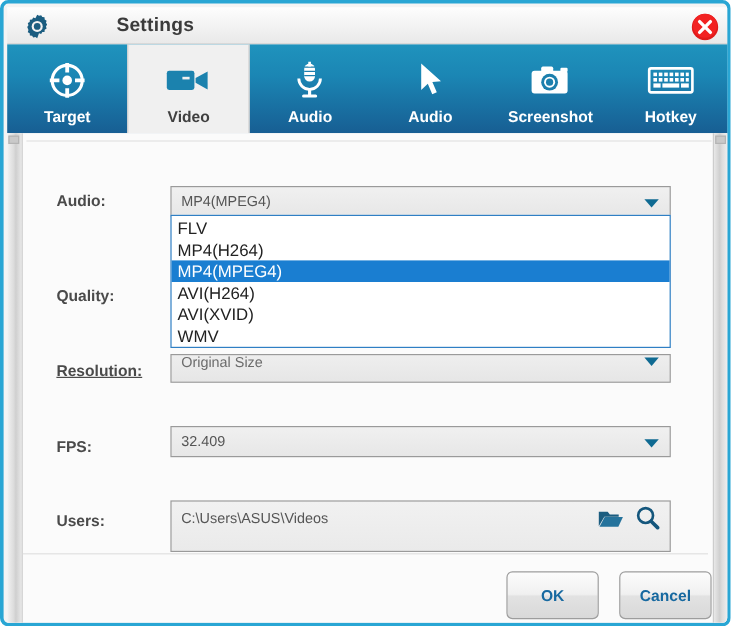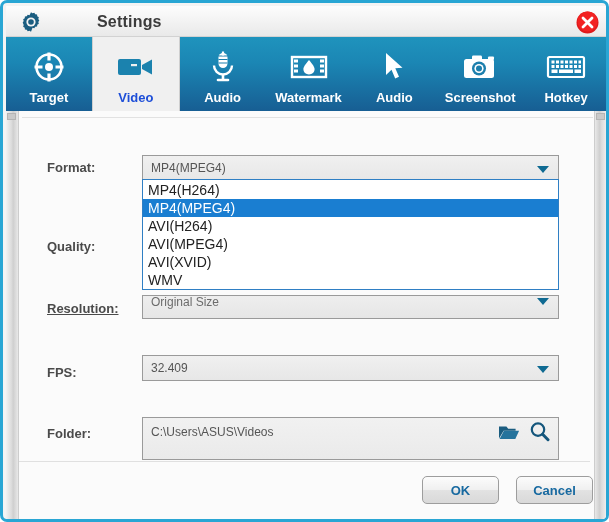--- a/index.html
+++ b/index.html
@@ -99,21 +99,21 @@
     font-size: 13px;
     font-weight: bold;
     color: #ffffff;
     white-space: nowrap;
   }
   .tab.active {
     background: #f0f0f0;
     border-left: 1px solid #cfcfcf;
     border-right: 1px solid #cfcfcf;
   }
-  .tab.active .tab-label { color: #1d4ed8; }
+  .tab.active .tab-label { color: #404040; }
 
   
   .content {
     position: absolute;
     left: 3px; top: 108px;
     width: 603px; height: 408px;
     background: #fbfbfb;
     box-sizing: border-box;
   }
   .content-inner {
@@ -249,21 +249,21 @@
 
   
   .footer-sep {
     position: absolute;
     left: 16px; top: 458px;
     width: 571px; height: 1px;
     background: #e0e0e0;
   }
   .btn {
     position: absolute;
-    width: 77px; height: 28px;
+    width: 77px; height: 40px;
     box-sizing: border-box;
     background: linear-gradient(to bottom, #fcfcfc 0%, #f0f0f0 48%, #e2e2e2 52%, #d9d9d9 100%);
     border: 1px solid #9d9d9d;
     border-radius: 5px;
     font-family: "Liberation Sans", sans-serif;
     font-size: 13px;
     font-weight: bold;
     color: #1769a0;
     cursor: pointer;
   }
@@ -323,35 +323,20 @@
             <path d="M11.5 6 h9 M11.5 9.5 h9 M11.5 13 h9" stroke="#1b7fae" stroke-width="1.1"></path>
             <path d="M7 15.5a9 9 0 0 0 18 0" fill="none" stroke="#ffffff" stroke-width="2.4"></path>
             <path d="M16 24.5v5" stroke="#ffffff" stroke-width="2.6"></path>
             <path d="M11 30h10" stroke="#ffffff" stroke-width="2.6" stroke-linecap="round"></path>
             <path d="M16 1.5v4" stroke="#ffffff" stroke-width="2.2"></path>
           </svg>
         </span>
         <span class="tab-label">Audio</span>
       </div>
 
-      <div class="tab">
-        <span class="tab-icon">
-          <svg width="38" height="28" viewBox="0 0 38 28">
-            <rect x="2" y="4" width="34" height="20" fill="none" stroke="#ffffff" stroke-width="2.4"></rect>
-            <rect x="4" y="6.5" width="4" height="3" fill="#ffffff"></rect>
-            <rect x="4" y="11.5" width="4" height="3" fill="#ffffff"></rect>
-            <rect x="4" y="16.5" width="4" height="3" fill="#ffffff"></rect>
-            <rect x="30" y="6.5" width="4" height="3" fill="#ffffff"></rect>
-            <rect x="30" y="11.5" width="4" height="3" fill="#ffffff"></rect>
-            <rect x="30" y="16.5" width="4" height="3" fill="#ffffff"></rect>
-            <path d="M19 7c3.6 4.4 5.6 6.8 5.6 9.3 0 3.1-2.5 5.2-5.6 5.2s-5.6-2.1-5.6-5.2C13.4 13.8 15.4 11.4 19 7z" fill="#ffffff"></path>
-          </svg>
-        </span>
-        <span class="tab-label">Watermark</span>
-      </div>
 
       <div class="tab">
         <span class="tab-icon">
           <svg width="26" height="32" viewBox="0 0 26 32">
             <path d="M5 2 L5 24 L10.5 18.8 L14.2 27.5 L18 25.8 L14.3 17.3 L21.5 16.8 Z" fill="#ffffff"></path>
           </svg>
         </span>
         <span class="tab-label">Audio</span>
       </div>
 
@@ -403,64 +388,64 @@
       <div class="content-inner"></div>
     </div>
 
     <div class="edge-strip left">
       <div class="strip-nub"></div>
     </div>
     <div class="edge-strip right">
       <div class="strip-nub"></div>
     </div>
 
-    <div class="row-label" style="left:44px; top:157px;">Format:</div>
+    <div class="row-label" style="left:44px; top:157px;">Audio:</div>
     <div class="field" style="left:139px; top:152px; width:417px;">
       <span>MP4(MPEG4)</span>
       <span class="caret"></span>
     </div>
 
     <div class="row-label" style="left:44px; top:236px;">Quality:</div>
 
     <div class="row-label" style="left:44px; top:298px;text-decoration:underline;">Resolution:</div>
     <div class="peek-field">
       <span>Original Size</span>
       <span class="peek-caret"></span>
     </div>
 
     <div class="row-label" style="left:44px; top:362px;">FPS:</div>
     <div class="field" style="left:139px; top:352px; width:417px;">
       <span>32.409</span>
       <span class="caret"></span>
     </div>
 
-    <div class="row-label" style="left:44px; top:423px;">Folder:</div>
+    <div class="row-label" style="left:44px; top:423px;">Users:</div>
     <div class="field text-field" style="left:139px; top:414px; width:417px; height:43px; line-height:28px;">
       <span>C:\Users\ASUS\Videos</span>
       <span class="folder-icons">
         <button class="icon-btn">
           <svg width="22" height="20" viewBox="0 0 22 20">
             <path d="M1 4.5h7.4l1.8 2.2h7.4v2.0H5.6L1 16.5z" fill="#1b5d80"></path>
             <path d="M5.9 8.8h15.2L17.3 17H1.6z" fill="#25739c"></path>
           </svg>
         </button>
         <button class="icon-btn">
           <svg width="21" height="21" viewBox="0 0 21 21">
             <circle cx="9" cy="8.6" r="6.2" fill="none" stroke="#14567c" stroke-width="2.2"></circle>
             <path d="M13.6 13.3 L19 18.7" stroke="#14567c" stroke-width="3" stroke-linecap="round"></path>
           </svg>
         </button>
       </span>
     </div>
 
     <div class="dropdown-list">
+      <div class="dropdown-item">FLV</div>
       <div class="dropdown-item">MP4(H264)</div>
       <div class="dropdown-item selected">MP4(MPEG4)</div>
       <div class="dropdown-item">AVI(H264)</div>
-      <div class="dropdown-item">AVI(MPEG4)</div>
       <div class="dropdown-item">AVI(XVID)</div>
       <div class="dropdown-item">WMV</div>
     </div>
 
     <div class="footer-sep"></div>
     <button class="btn" style="left:419px; top:473px;">OK</button>
     <button class="btn" style="left:513px; top:473px;">Cancel</button>
 
   </div>
 </div>

